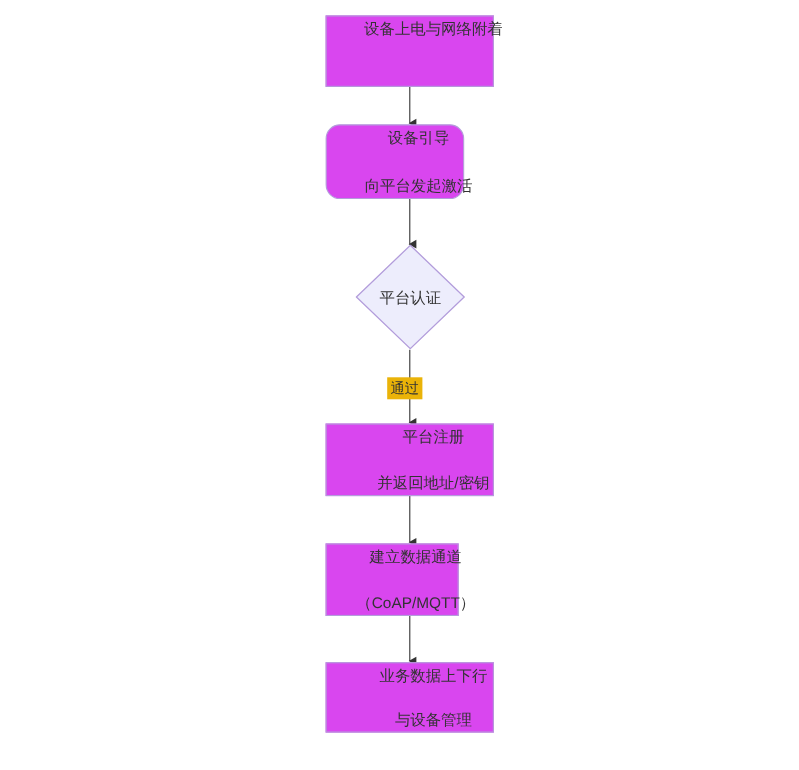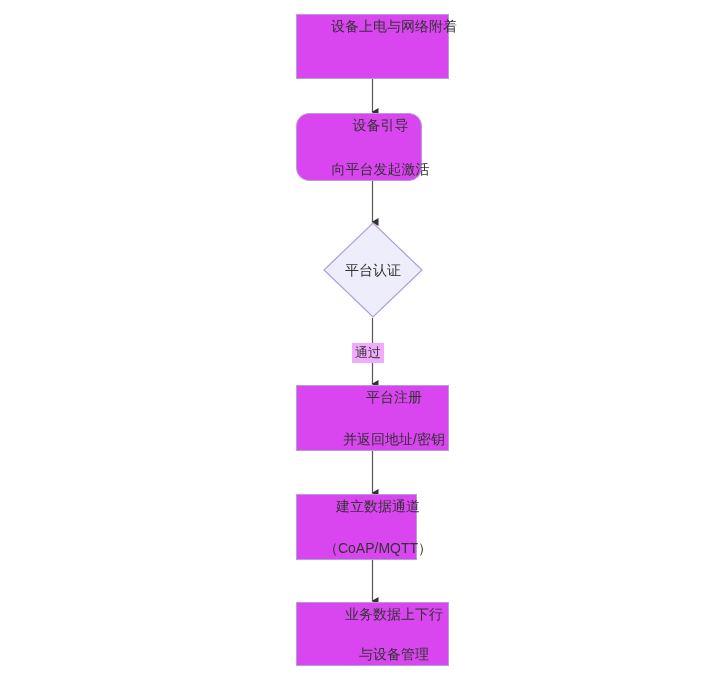--- a/index.html
+++ b/index.html
@@ -65,21 +65,21 @@
     left: 0;
     top: 0;
     width: 726px;
     height: 700px;
   }
   .edge-label {
     position: absolute;
     font-size: 13px;
     line-height: 18px;
     color: #333333;
-    background: #f0abfc;
+    background: #eab308;
     padding: 1px 3px;
     white-space: nowrap;
     text-align: center;
   }
 </style>
 </head>
 <body>
 
 <div id="canvas">
 

